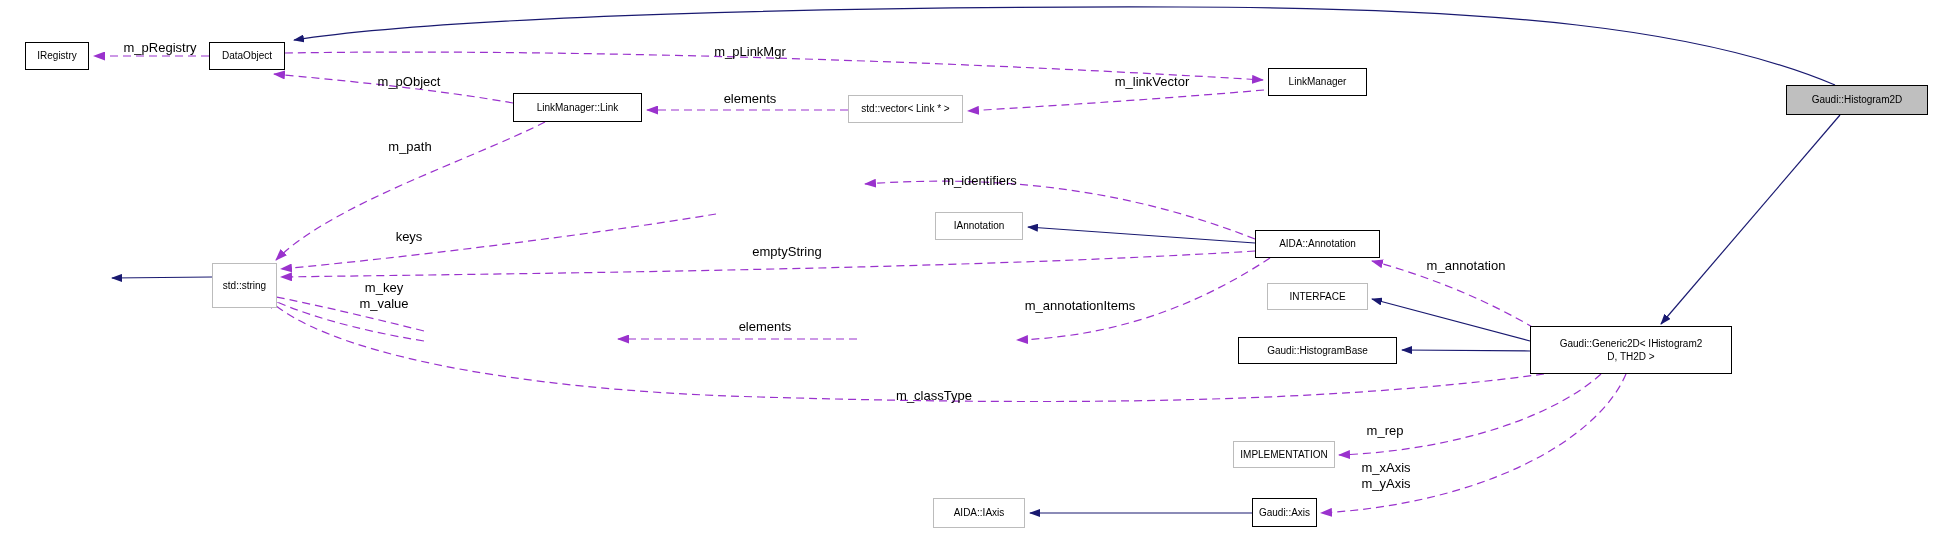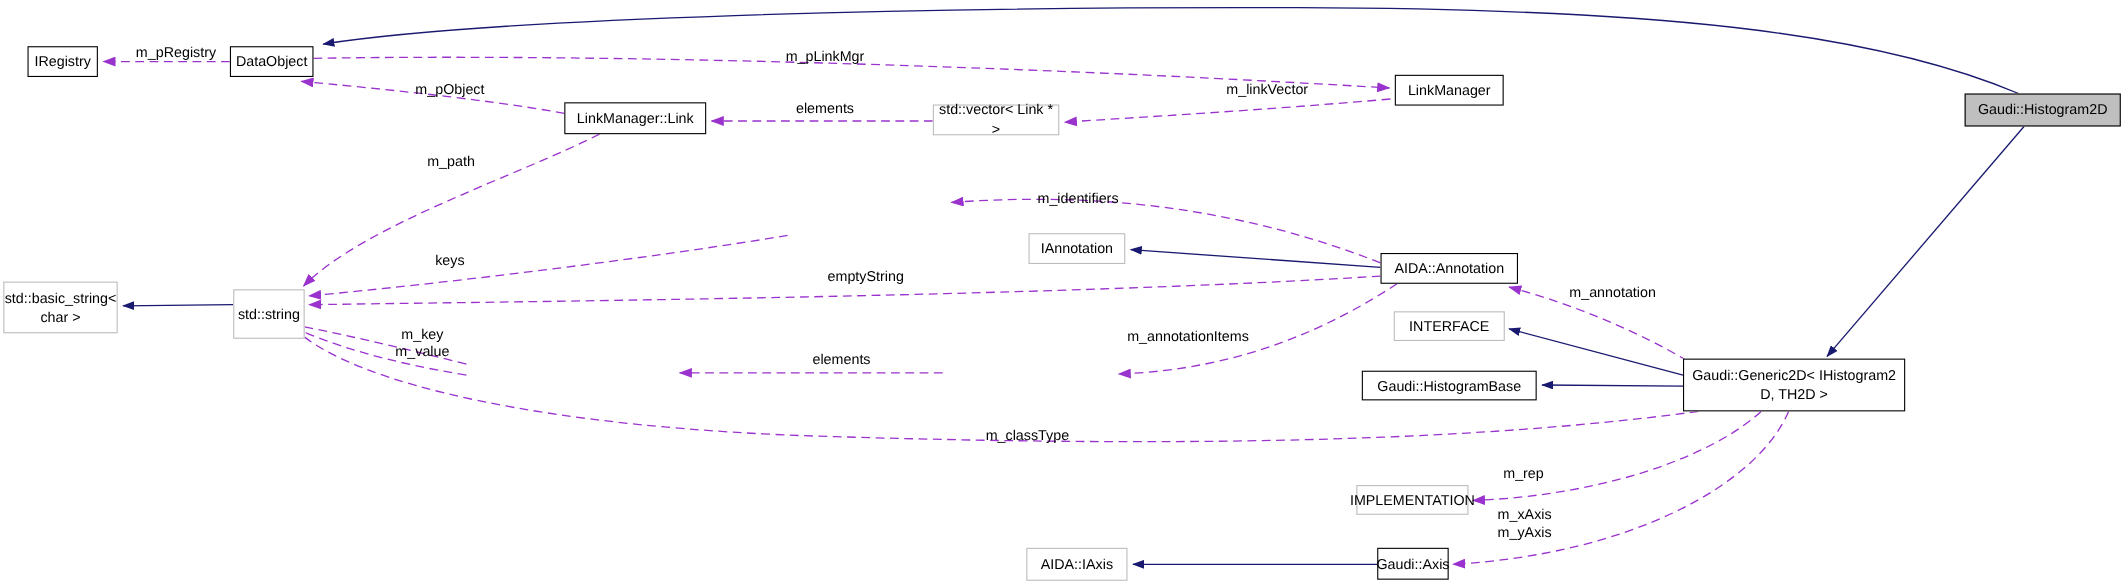--- a/index.html
+++ b/index.html
@@ -1,20 +1,20 @@
 <!DOCTYPE html>
 <html><head>
 <meta charset="utf-8">
 <style>
   html,body{margin:0;padding:0;background:#ffffff;}
   #canvas{position:relative;width:1933px;height:533px;background:#ffffff;overflow:hidden;
           font-family:"Liberation Sans",sans-serif;}
   #edges{position:absolute;left:0;top:0;width:1933px;height:533px;}
   .node{position:absolute;display:flex;align-items:center;justify-content:center;
-        text-align:center;font-size:13px;line-height:1.35;white-space:pre-line;
+        text-align:center;font-size:10px;line-height:1.35;white-space:pre-line;
         background:#ffffff;border:1px solid #bcbcbc;box-sizing:border-box;color:#000;cursor:pointer;}
   .node.doc{border:1.5px solid #000000;}
   .node.main{background:#bfbfbf;border:1.5px solid #000000;}
   .elabel{position:absolute;transform:translate(-50%,-50%);font-size:13px;color:#000;
           white-space:pre-line;text-align:center;line-height:1.25;pointer-events:none;}
   .use-path{fill:none;stroke:#9a32cd;stroke-width:1.2;stroke-dasharray:8,5;}
   .inh-path{fill:none;stroke:#191970;stroke-width:1.2;}
 </style>
 </head>
 <body>
@@ -59,22 +59,20 @@
   </svg>
 
   <div class="node doc" style="left:25px;top:42px;width:64px;height:28px">IRegistry</div>
   <div class="node doc" style="left:209px;top:42px;width:76px;height:28px">DataObject</div>
   <div class="node doc" style="left:513px;top:93px;width:129px;height:29px">LinkManager::Link</div>
   <div class="node" style="left:848px;top:95px;width:115px;height:28px">std::vector&lt; Link * &gt;</div>
   <div class="node doc" style="left:1268px;top:68px;width:99px;height:28px">LinkManager</div>
   <div class="node main" style="left:1786px;top:85px;width:142px;height:30px">Gaudi::Histogram2D</div>
   <div class="node" style="left:935px;top:212px;width:88px;height:28px">IAnnotation</div>
   <div class="node doc" style="left:1255px;top:230px;width:125px;height:28px">AIDA::Annotation</div>
-  <div class="node" style="left:3px;top:256px;width:104px;height:47px">std::basic_string&lt;
-char &gt;</div>
   <div class="node" style="left:212px;top:263px;width:65px;height:45px">std::string</div>
   <div class="node" style="left:1267px;top:283px;width:101px;height:27px">INTERFACE</div>
   <div class="node doc" style="left:1238px;top:337px;width:159px;height:27px">Gaudi::HistogramBase</div>
   <div class="node doc" style="left:1530px;top:326px;width:202px;height:48px">Gaudi::Generic2D&lt; IHistogram2
 D, TH2D &gt;</div>
   <div class="node" style="left:1233px;top:441px;width:102px;height:27px">IMPLEMENTATION</div>
   <div class="node" style="left:933px;top:498px;width:92px;height:30px">AIDA::IAxis</div>
   <div class="node doc" style="left:1252px;top:498px;width:65px;height:29px">Gaudi::Axis</div>
 
   <div class="elabel" style="left:160px;top:48px">m_pRegistry</div>
@@ -82,20 +80,20 @@
   <div class="elabel" style="left:409px;top:82px">m_pObject</div>
   <div class="elabel" style="left:750px;top:99px">elements</div>
   <div class="elabel" style="left:1152px;top:82px">m_linkVector</div>
   <div class="elabel" style="left:410px;top:147px">m_path</div>
   <div class="elabel" style="left:409px;top:237px">keys</div>
   <div class="elabel" style="left:980px;top:181px">m_identifiers</div>
   <div class="elabel" style="left:787px;top:252px">emptyString</div>
   <div class="elabel" style="left:1466px;top:266px">m_annotation</div>
   <div class="elabel" style="left:1080px;top:306px">m_annotationItems</div>
   <div class="elabel" style="left:765px;top:327px">elements</div>
-  <div class="elabel" style="left:384px;top:312px">m_key
+  <div class="elabel" style="left:384px;top:296px">m_key
 m_value</div>
   <div class="elabel" style="left:934px;top:396px">m_classType</div>
   <div class="elabel" style="left:1385px;top:431px">m_rep</div>
   <div class="elabel" style="left:1386px;top:476px">m_xAxis
 m_yAxis</div>
 
 </div>
 
 </body></html>

